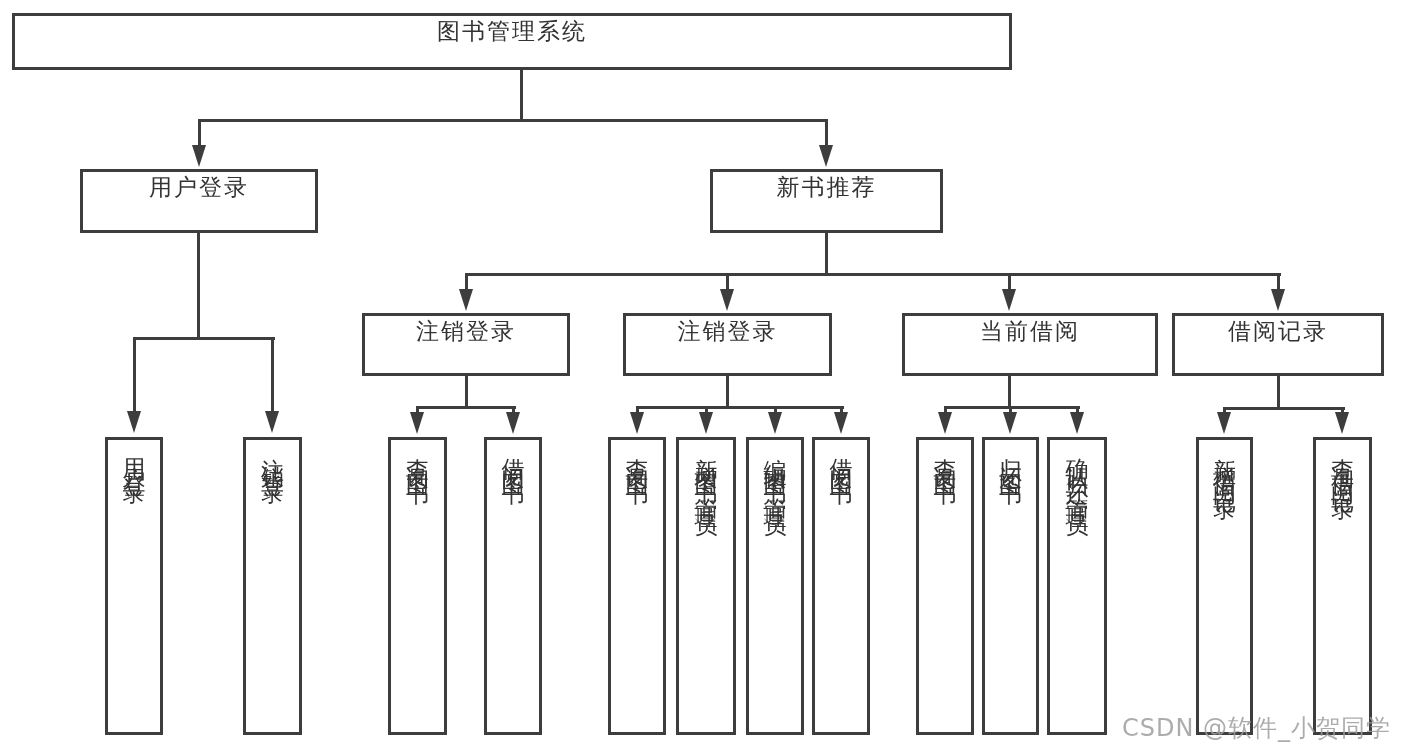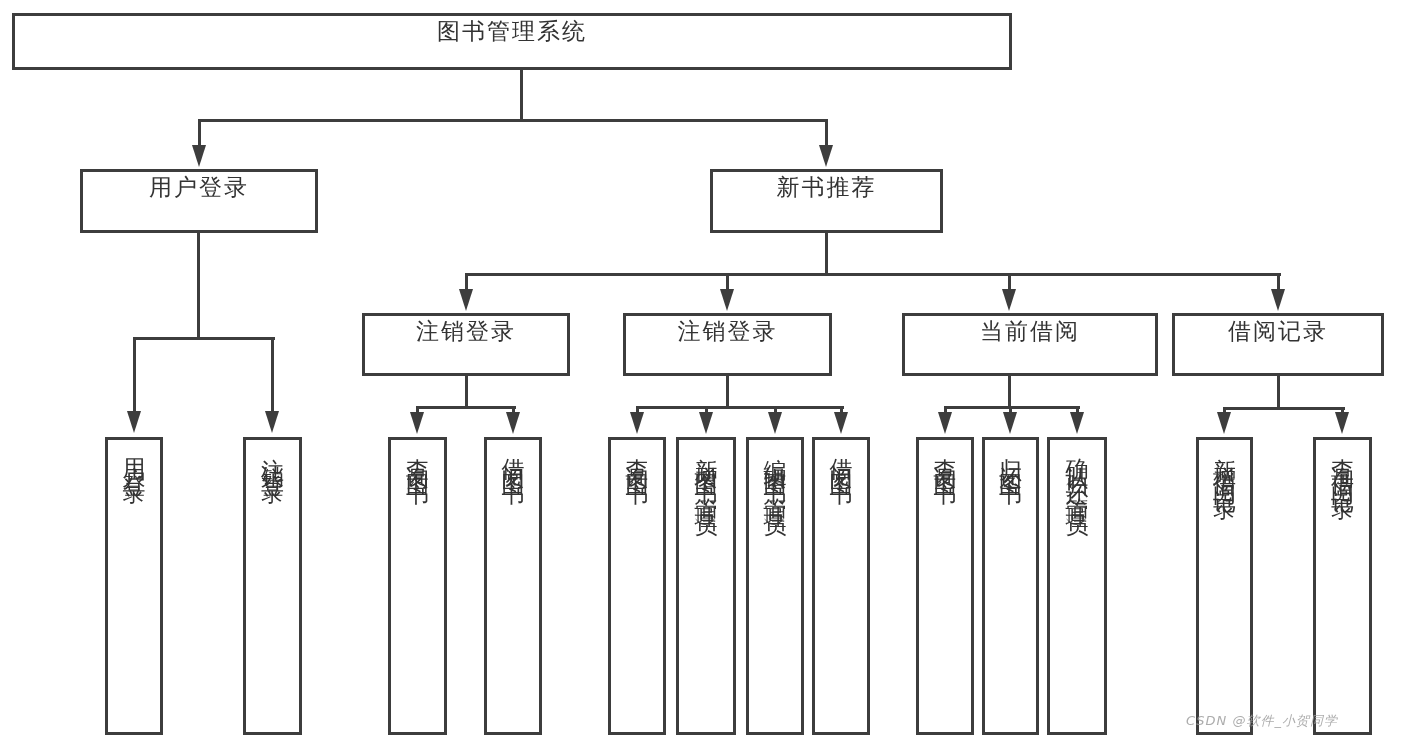--- a/index.html
+++ b/index.html
@@ -28,24 +28,23 @@
   }
   .vl,.hl{position:absolute;background:var(--line);}
   .vl{width:3px;}
   .hl{height:3px;}
   .ah{
     position:absolute;width:0;height:0;
     border-left:7px solid transparent;border-right:7px solid transparent;
     border-top:22px solid var(--line);
   }
   .watermark{
-    position:absolute;left:1186px;top:712px;z-index:5;
-    font-size:13px;letter-spacing:1px;color:rgba(158,158,158,0.85);
+    position:absolute;left:1122px;top:712px;z-index:5;
+    font-size:24px;letter-spacing:1px;color:rgba(158,158,158,0.85);
     white-space:nowrap;
-    font-style:italic;
   }
 </style>
 </head>
 <body>
 
 <div id="canvas">
 
   <div class="box root">
     <span class="hlabel">图书管理系统</span>
   </div>

